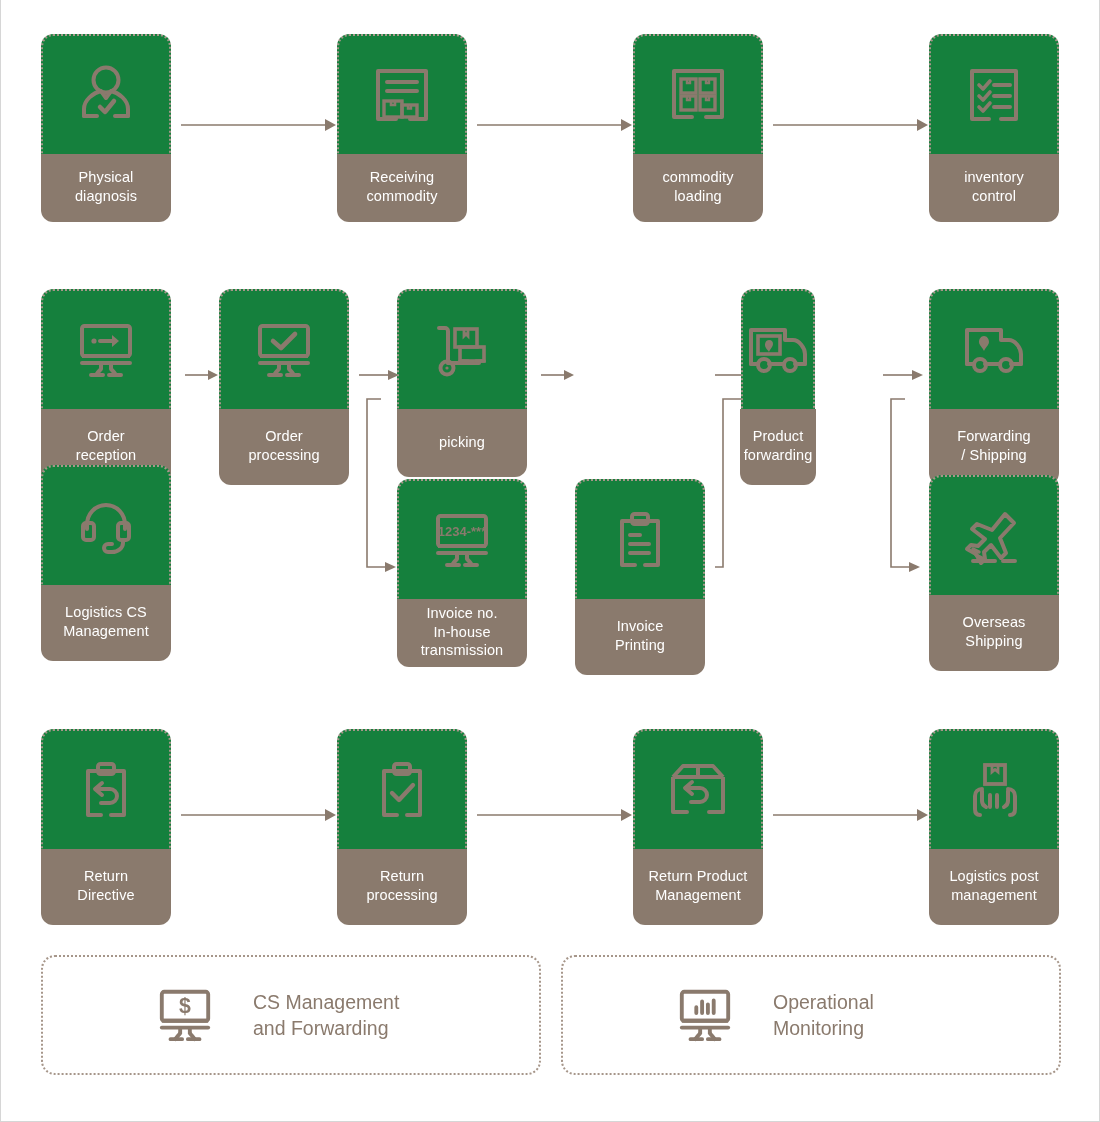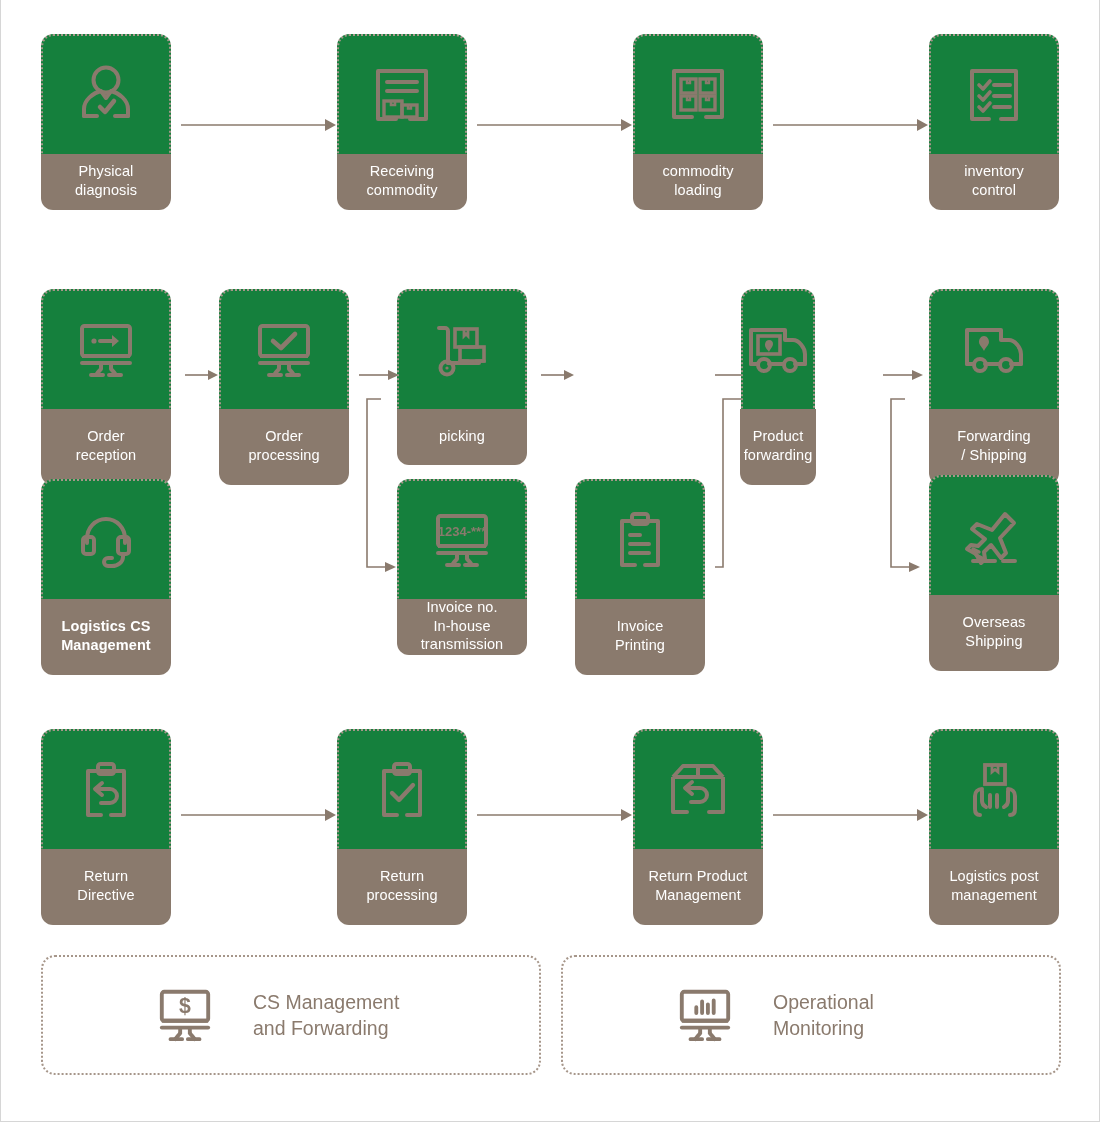--- a/index.html
+++ b/index.html
@@ -46,21 +46,21 @@
     line-height:1.28;
     font-size:14.5px;
     padding:5px 4px 7px;
     letter-spacing:.1px;
     white-space:pre-line;
   }
 
   
   .c-std  { width:130px; }
   .c-std .icon-box { height:120px; }
-  .c-std .label    { height:56px; }
+  .c-std .label    { height:68px; }
 
   .c-tall .icon-box { height:120px; }
   .c-tall .label    { height:76px; }
 
   
   .panel {
     position:absolute;
     border:2px dotted #a6968a;
     border-radius:14px;
     background:#fff;
@@ -269,21 +269,21 @@
         <path d="M8 42 h6 M26 42 h14 M52 42 h10" stroke="#8a7a6d" stroke-width="4" stroke-linecap="round"></path>
         <path d="M25 14 c-3 0 -5 3 -5 6 c0 3 4 6 5 9 c1 -3 5 -6 5 -9 c0 -3 -2 -6 -5 -6 z" fill="#8a7a6d"></path>
         <circle cx="21" cy="43" r="6" fill="none" stroke="#8a7a6d" stroke-width="4"></circle>
         <circle cx="47" cy="43" r="6" fill="none" stroke="#8a7a6d" stroke-width="4"></circle>
       </svg>
     </div>
     <div class="label">Forwarding
 / Shipping</div>
   </div>
 
-  <div class="card c-std c-tall" style="left:40px; top:479px;font-weight:bold;">
+  <div class="card c-std c-tall" style="left:40px; top:465px;">
     <div class="icon-box">
       <svg class="icn" width="62" height="60" viewBox="0 0 62 60">
         <path d="M12 33 v-4 c0 -11 8 -20 19 -20 c11 0 19 9 19 20 v4" fill="none" stroke="#8a7a6d" stroke-width="4" stroke-linecap="round"></path>
         <rect x="8" y="27" width="11" height="17" rx="3" fill="none" stroke="#8a7a6d" stroke-width="4"></rect>
         <rect x="43" y="27" width="11" height="17" rx="3" fill="none" stroke="#8a7a6d" stroke-width="4"></rect>
         <path d="M48 44 v3 c0 5 -5 9 -11 9" fill="none" stroke="#8a7a6d" stroke-width="4" stroke-linecap="round"></path>
         <path d="M37 56 h-4 a4 4 0 0 1 0 -8 h4" fill="none" stroke="#8a7a6d" stroke-width="4" stroke-linecap="round"></path>
       </svg>
     </div>
     <div class="label">Logistics CS

